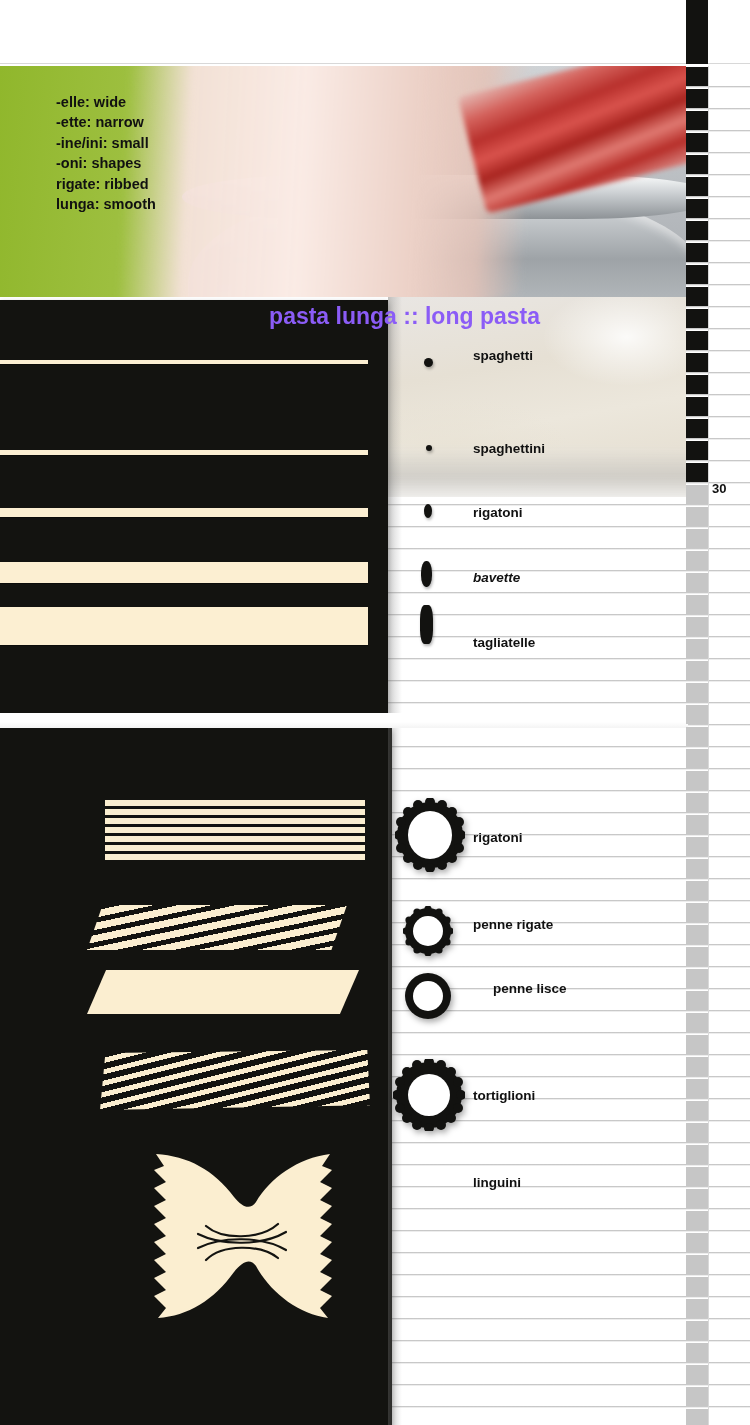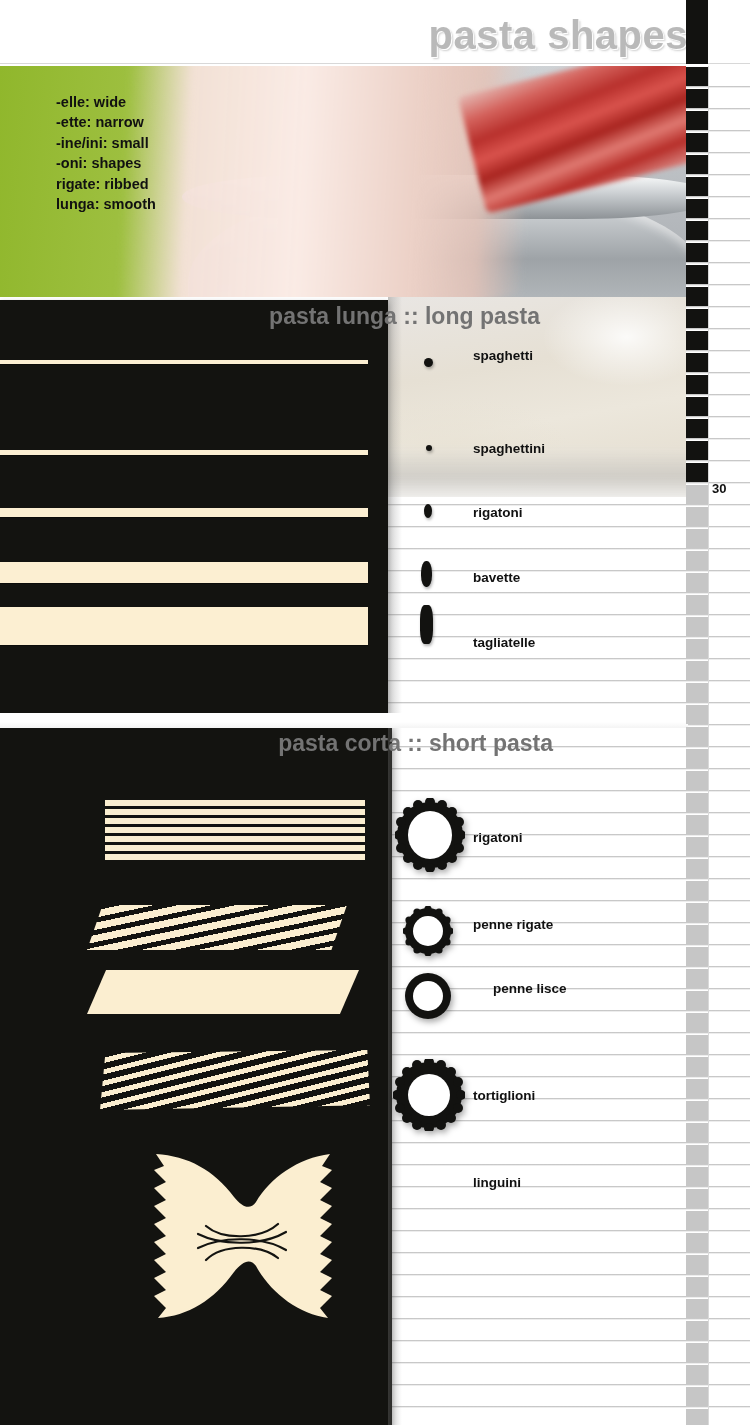--- a/index.html
+++ b/index.html
@@ -112,21 +112,21 @@
     background:#d9d9d9; z-index:4;
   }
 
   
   .panel {
     position:absolute; left:0; background:#131310; z-index:3;
     box-shadow:0 3px 6px rgba(0,0,0,0.35);
   }
   .section-title {
     position:absolute; z-index:7;
-    font-size:23px; font-weight:bold; color:#737373;
+    font-size:23px; font-weight:bold; color:#8b5cf6;
     white-space:nowrap;
     padding-left:15px;
   }
 
   
   #long-panel { top:300px; width:388px; height:413px; }
   #long-title { left:0; top:303px; width:540px; text-align:right; }
   .noodle {
     position:absolute; left:0; background:#fcefd2; z-index:4;
     box-shadow:0 1px 0 rgba(0,0,0,0.35);
@@ -195,21 +195,20 @@
 </style>
 </head>
 <body>
 
 <div id="page">
 
   <div class="ruled"></div>
   <div id="strip-right-edge"></div>
 
   <div id="header">
-    <div id="title">pasta shapes</div>
     <div id="header-rule"></div>
   </div>
 
   <div id="hero">
     <div class="greenwash"></div>
     <div class="pot"></div>
     <div class="potrim"></div>
     <div class="arm"></div>
     <div class="sleeve"></div>
   </div>
@@ -368,29 +367,28 @@
   <div class="dot" style="left:424px; top:358px; width:9px;  height:9px;"></div>
   <div class="listlabel" style="left:473px; top:348px;">spaghetti</div>
 
   <div class="dot" style="left:426px; top:445px; width:6px;  height:6px;"></div>
   <div class="listlabel" style="left:473px; top:441px;">spaghettini</div>
 
   <div class="dot" style="left:424px; top:504px; width:8px;  height:14px; border-radius:50%;"></div>
   <div class="listlabel" style="left:473px; top:505px;">rigatoni</div>
 
   <div class="dot" style="left:421px; top:561px; width:11px; height:26px; border-radius:45%;"></div>
-  <div class="listlabel" style="left:473px; top:570px;">bavette</div>
+  <div class="listlabel" style="left:473px; top:570px;font-style:italic;">bavette</div>
 
   <div class="dot" style="left:420px; top:605px; width:13px; height:39px; border-radius:35%;"></div>
   <div class="listlabel" style="left:473px; top:635px;">tagliatelle</div>
 
   <div class="veil" id="seam1"></div>
 
   <div class="panel" id="short-panel"></div>
-  <div class="section-title" id="short-title">pasta corta :: short pasta</div>
 
   <div class="shape striped-rect" style="left:105px; top:800px; width:260px; height:62px;"></div>
 
   <div class="shape striped-diag" style="left:87px; top:905px; width:260px; height:45px;
               clip-path:polygon(6% 0, 100% 0, 94% 100%, 0 100%);"></div>
 
   <div class="shape flat" style="left:87px; top:970px; width:272px; height:44px;
               clip-path:polygon(7% 0, 100% 0, 93% 100%, 0 100%);"></div>
 
   <div class="shape" style="left:100px; top:1050px; width:270px; height:60px; overflow:hidden;

